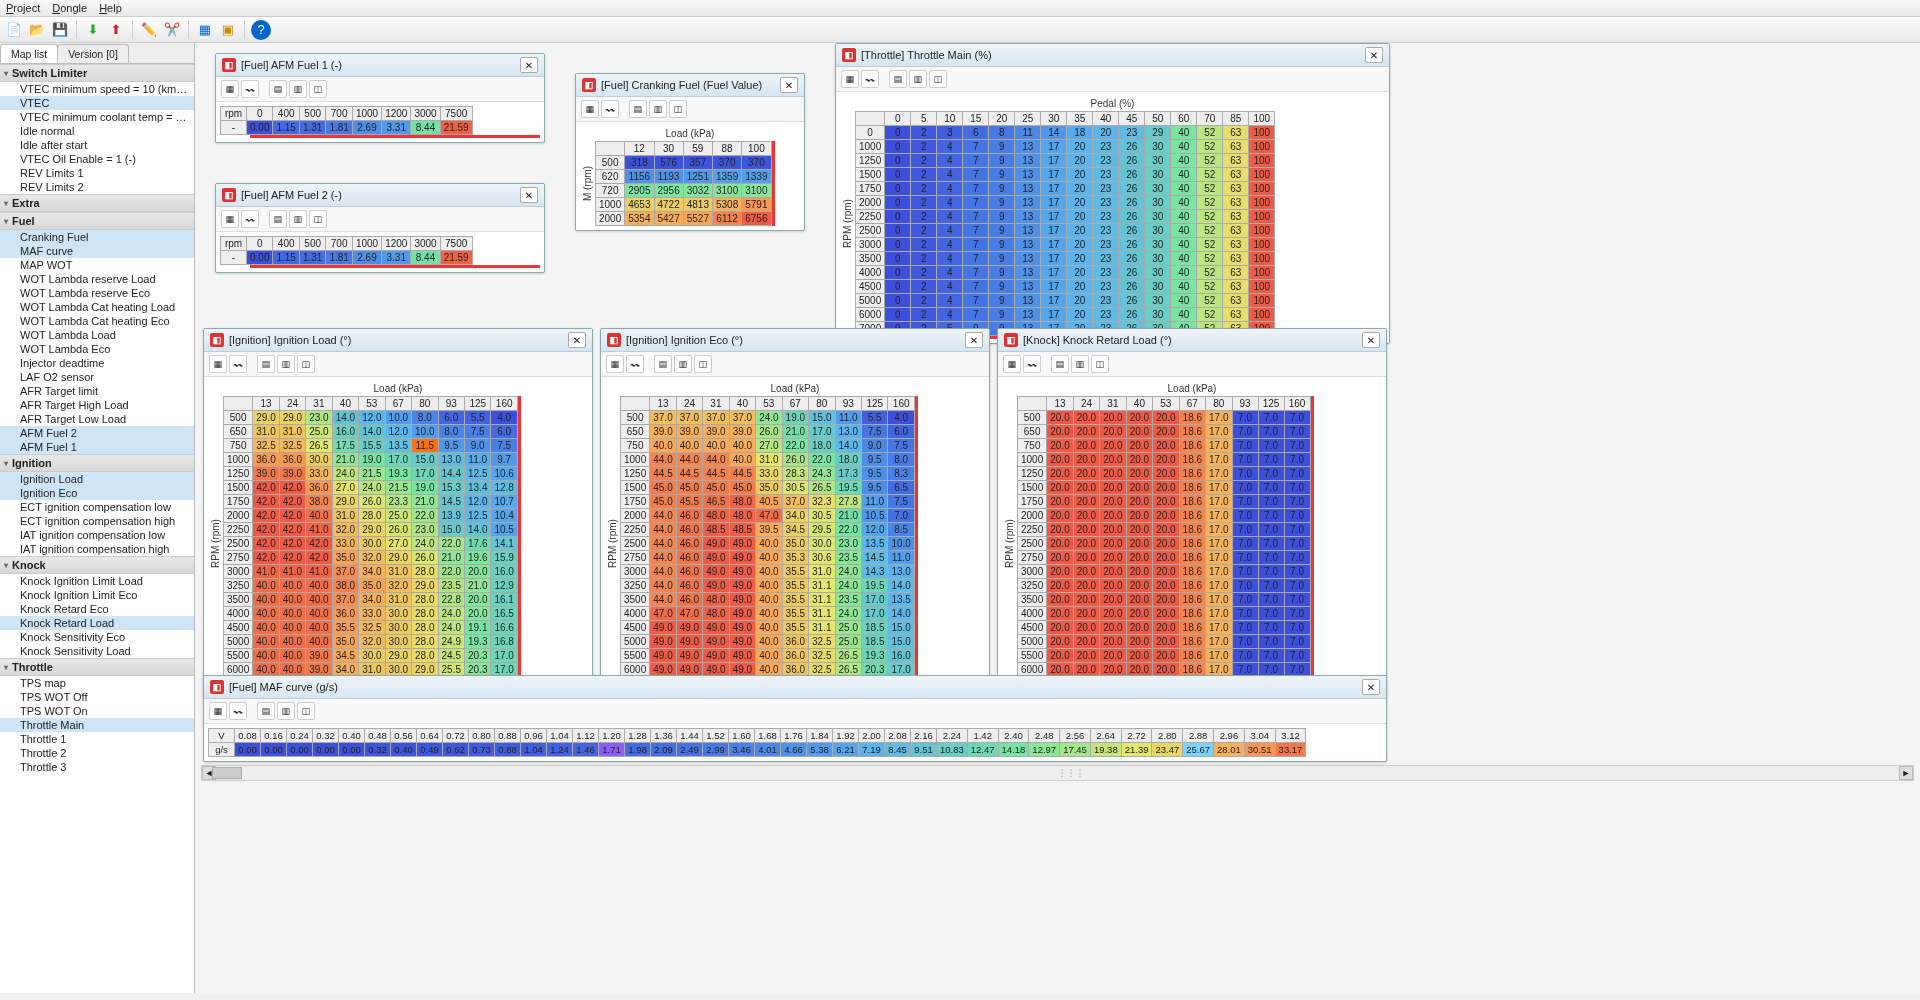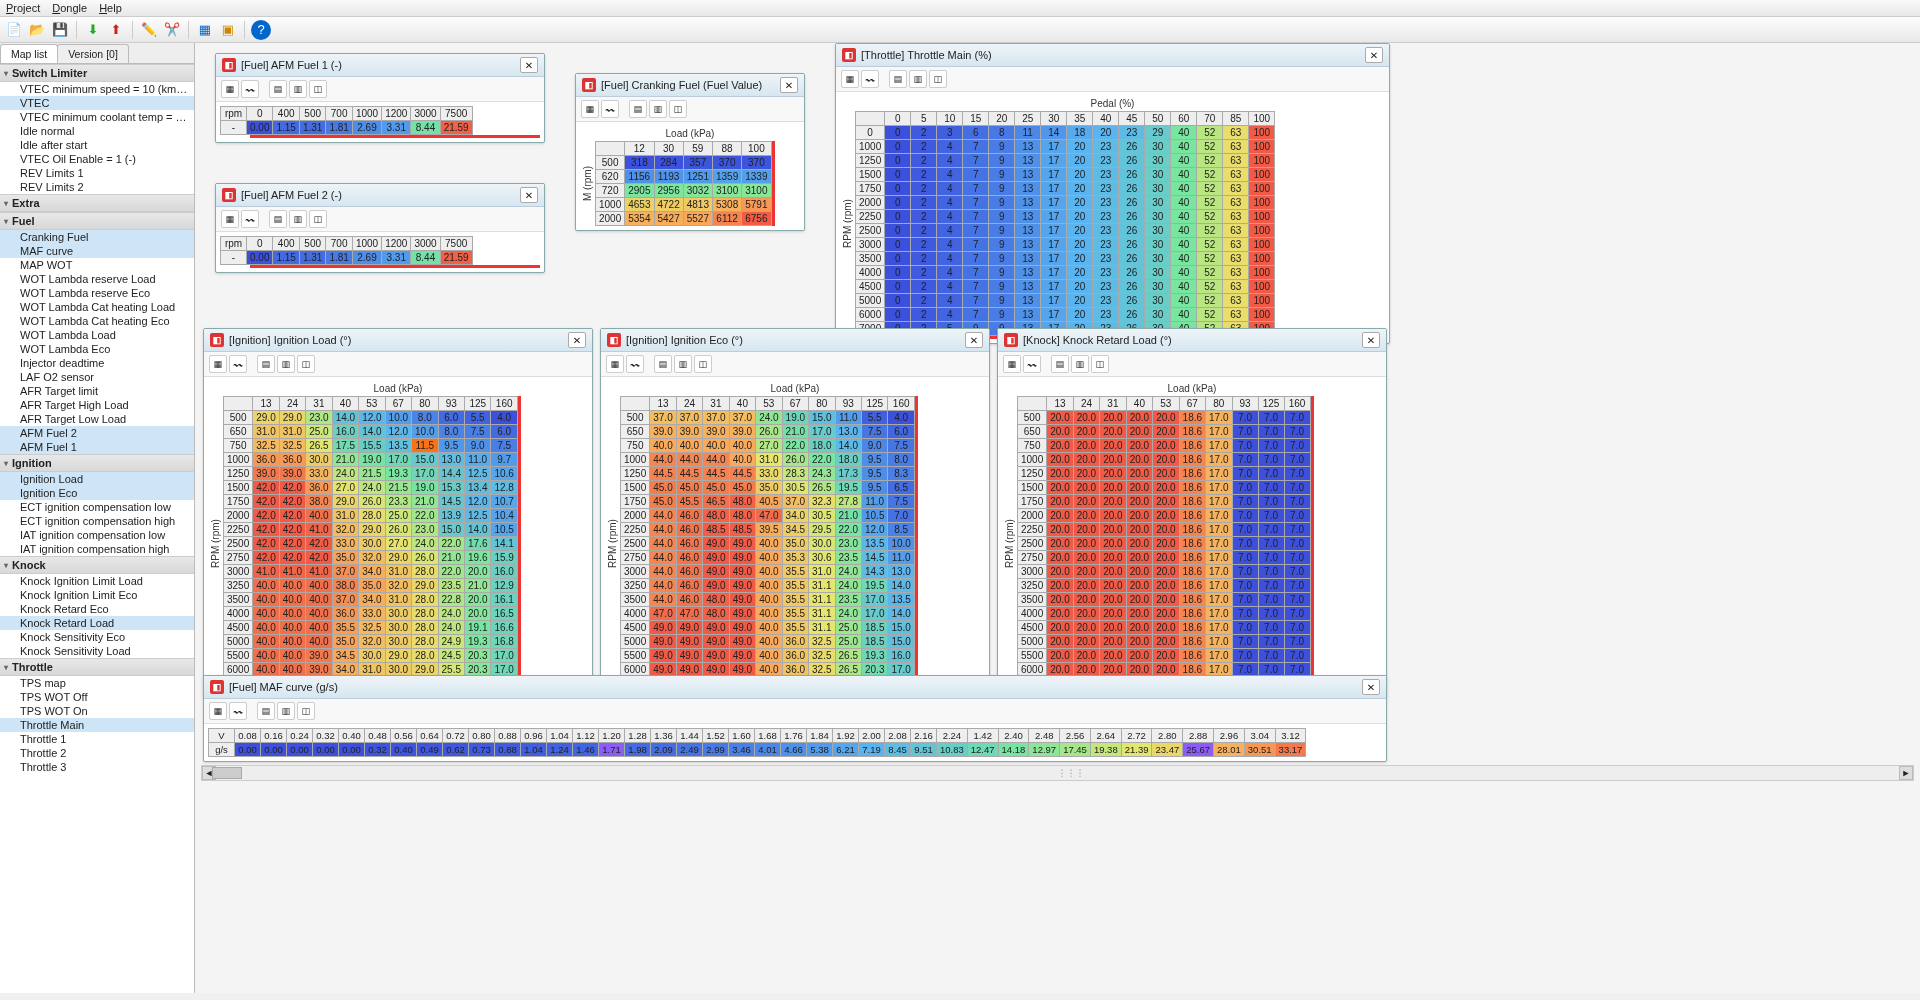--- a/index.html
+++ b/index.html
@@ -241,21 +241,21 @@
                   <th></th>
                   <th>12</th>
                   <th>30</th>
                   <th>59</th>
                   <th>88</th>
                   <th>100</th>
                 </tr>
                 <tr>
                   <th>500</th>
                   <td style="background:rgb(60,81,220)">318</td>
-                  <td style="background:rgb(60,82,220)">284</td>
+                  <td style="background:rgb(60,82,220)">576</td>
                   <td style="background:rgb(61,84,220)">357</td>
                   <td style="background:rgb(61,85,221)">370</td>
                   <td style="background:rgb(61,85,221)">370</td>
                 </tr>
                 <tr>
                   <th>620</th>
                   <td style="background:rgb(79,145,233)">1156</td>
                   <td style="background:rgb(80,148,233)">1193</td>
                   <td style="background:rgb(81,153,234)">1251</td>
                   <td style="background:rgb(84,161,236)">1359</td>
@@ -1599,21 +1599,21 @@
                 <td style="background:rgb(95,188,226)">8.45</td>
                 <td style="background:rgb(99,196,214)">9.51</td>
                 <td style="background:rgb(105,205,199)">10.83</td>
                 <td style="background:rgb(111,216,181)">12.47</td>
                 <td style="background:rgb(119,228,162)">14.18</td>
                 <td style="background:rgb(140,230,150)">12.97</td>
                 <td style="background:rgb(166,230,138)">17.45</td>
                 <td style="background:rgb(196,230,125)">19.38</td>
                 <td style="background:rgb(226,230,111)">21.39</td>
                 <td style="background:rgb(235,214,104)">23.47</td>
-                <td style="background:#8b5cf6">25.67</td>
+                <td style="background:#7dd3fc">25.67</td>
                 <td style="background:rgb(247,176,92)">28.01</td>
                 <td style="background:rgb(247,151,85)">30.51</td>
                 <td style="background:rgb(243,121,77)">33.17</td>
               </tr>
             </tbody>
           </table>
         </div>
     </div>
 
     <div class="hscroll" style="top:722px;bottom:auto;">

